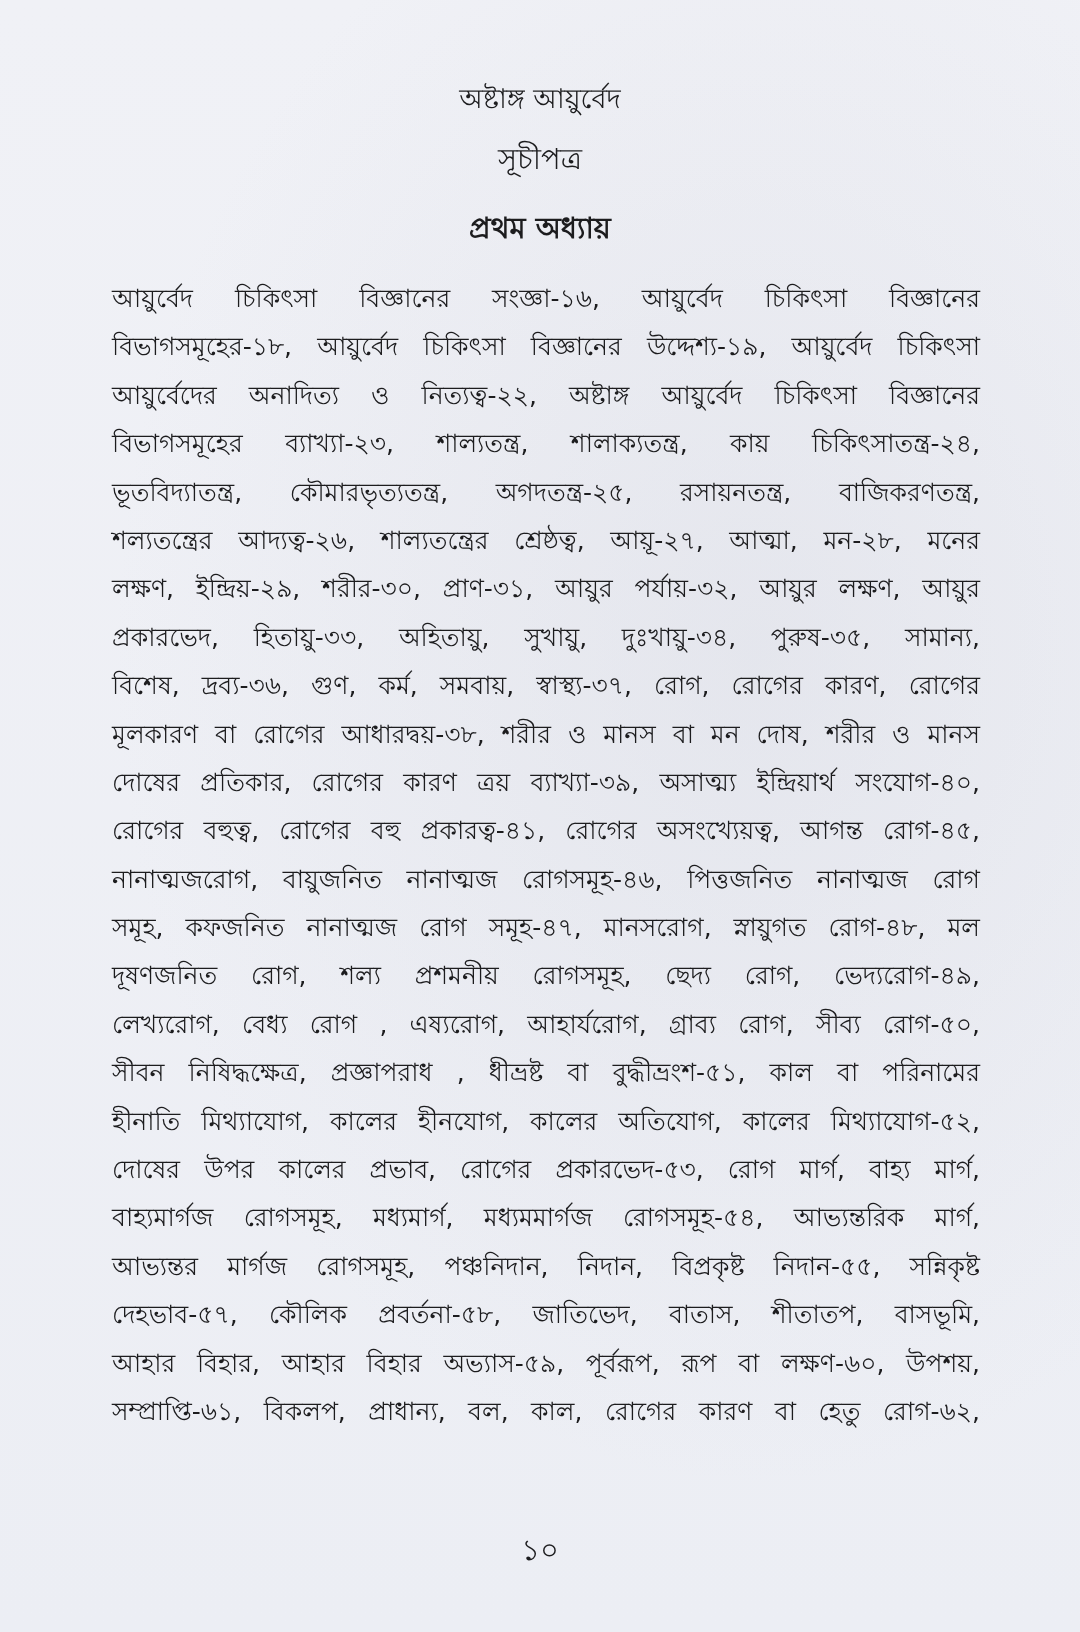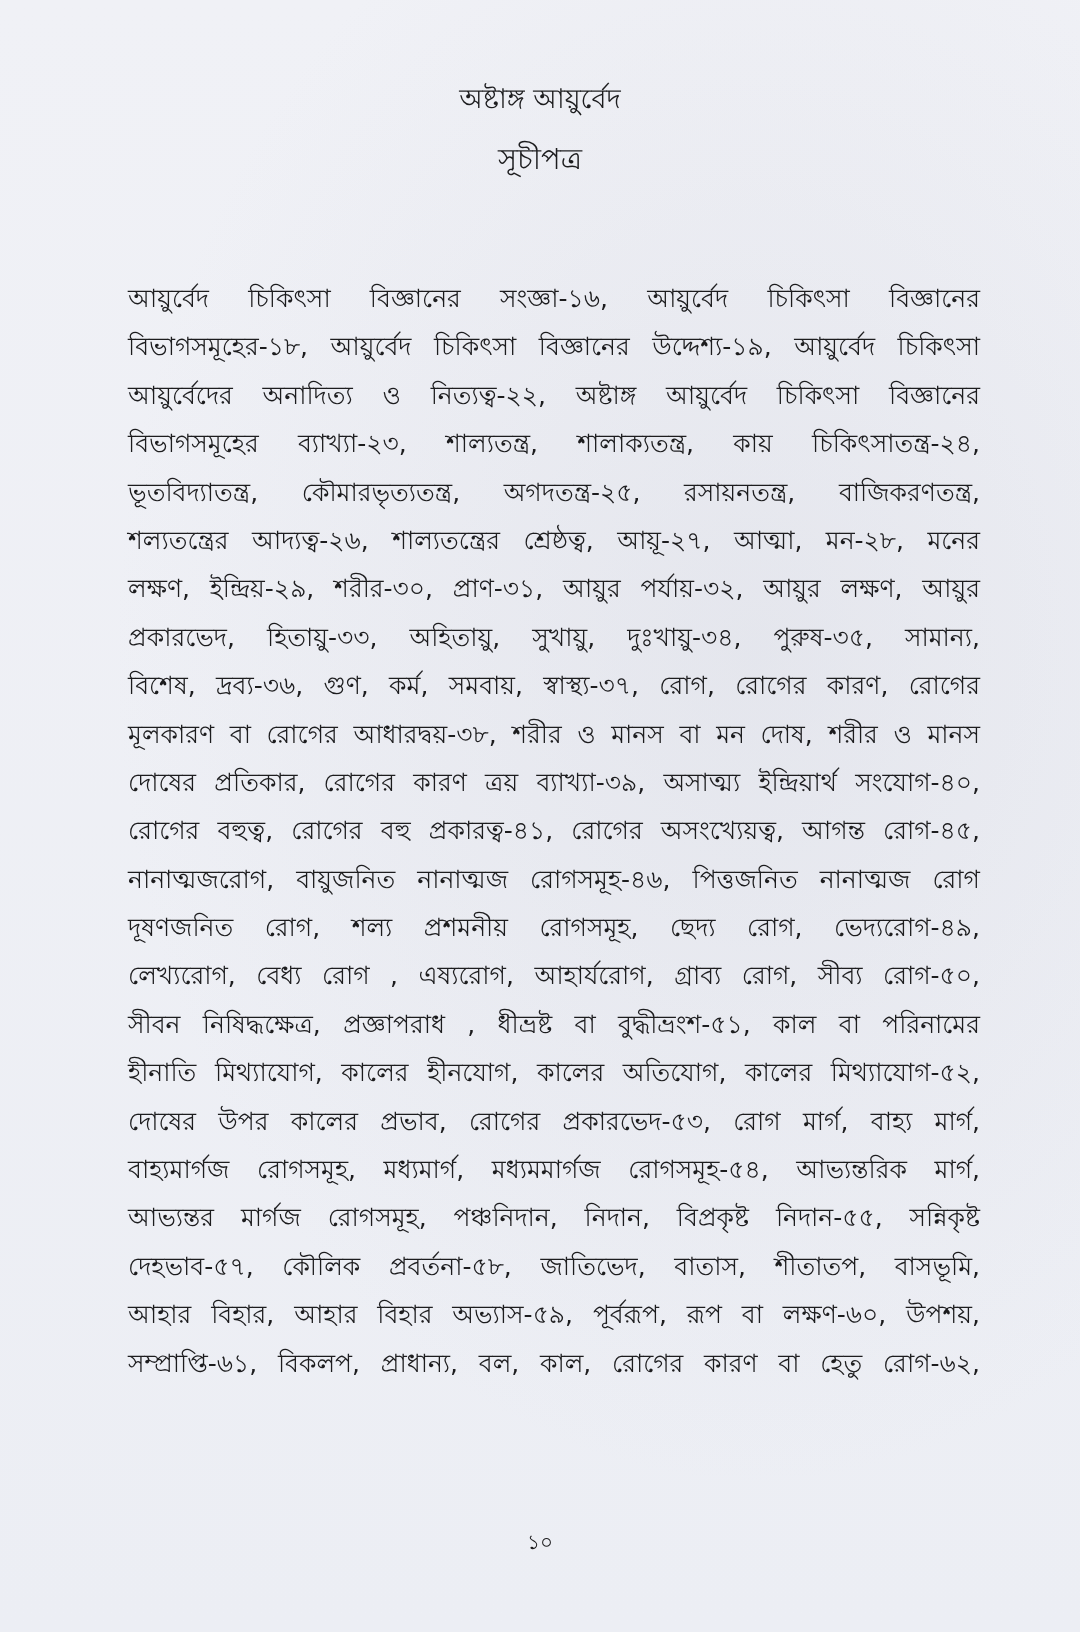--- a/index.html
+++ b/index.html
@@ -55,53 +55,54 @@
       font-size: 25px;
       line-height: 48px;
       text-align: justify;
       text-align-last: justify;
       white-space: nowrap;
       overflow: visible;
     }
     .line.jl {
       white-space: normal;
       display: block;
-      margin-left: 16px;
     }
     .page-number {
       position: absolute;
       left: 0;
       width: 1080px;
       top: 1527px;
       text-align: center;
-      font-size: 20px;
+      font-size: 29px;
     }
   </style>
 </head>
 <body>
 
 <div class="page">
 
   <div class="header-block book-title">অষ্টাঙ্গ আয়ুর্বেদ</div>
   <div class="header-block toc-title">সূচীপত্র</div>
+  <div class="header-block chapter-title">প্রথম অধ্যায়</div>
 
   <div class="body-lines">
     <div class="line jl">আয়ুর্বেদ চিকিৎসা বিজ্ঞানের সংজ্ঞা-১৬, আয়ুর্বেদ চিকিৎসা বিজ্ঞানের</div>
     <div class="line jl">বিভাগসমূহের-১৮, আয়ুর্বেদ চিকিৎসা বিজ্ঞানের উদ্দেশ্য-১৯, আয়ুর্বেদ চিকিৎসা</div>
     <div class="line jl">আয়ুর্বেদের অনাদিত্য ও নিত্যত্ব-২২, অষ্টাঙ্গ আয়ুর্বেদ চিকিৎসা বিজ্ঞানের</div>
     <div class="line jl">বিভাগসমূহের ব্যাখ্যা-২৩, শাল্যতন্ত্র, শালাক্যতন্ত্র, কায় চিকিৎসাতন্ত্র-২৪,</div>
     <div class="line jl">ভূতবিদ্যাতন্ত্র, কৌমারভৃত্যতন্ত্র, অগদতন্ত্র-২৫, রসায়নতন্ত্র, বাজিকরণতন্ত্র,</div>
     <div class="line jl">শল্যতন্ত্রের আদ্যত্ব-২৬, শাল্যতন্ত্রের শ্রেষ্ঠত্ব, আয়ূ-২৭, আত্মা, মন-২৮, মনের</div>
     <div class="line jl">লক্ষণ, ইন্দ্রিয়-২৯, শরীর-৩০, প্রাণ-৩১, আয়ুর পর্যায়-৩২, আয়ুর লক্ষণ, আয়ুর</div>
     <div class="line jl">প্রকারভেদ, হিতায়ু-৩৩, অহিতায়ু, সুখায়ু, দুঃখায়ু-৩৪, পুরুষ-৩৫, সামান্য,</div>
     <div class="line jl">বিশেষ, দ্রব্য-৩৬, গুণ, কর্ম, সমবায়, স্বাস্থ্য-৩৭, রোগ, রোগের কারণ, রোগের</div>
     <div class="line jl">মূলকারণ বা রোগের আধারদ্বয়-৩৮, শরীর ও মানস বা মন দোষ, শরীর ও মানস</div>
     <div class="line jl">দোষের প্রতিকার, রোগের কারণ ত্রয় ব্যাখ্যা-৩৯, অসাত্ম্য ইন্দ্রিয়ার্থ সংযোগ-৪০,</div>
     <div class="line jl">রোগের বহুত্ব, রোগের বহু প্রকারত্ব-৪১, রোগের অসংখ্যেয়ত্ব, আগন্ত রোগ-৪৫,</div>
     <div class="line jl">নানাত্মজরোগ, বায়ুজনিত নানাত্মজ রোগসমূহ-৪৬, পিত্তজনিত নানাত্মজ রোগ</div>
+    <div class="line jl">সমূহ, কফজনিত নানাত্মজ রোগ সমূহ-৪৭, মানসরোগ, স্নায়ুগত রোগ-৪৮, মল</div>
     <div class="line jl">দূষণজনিত রোগ, শল্য প্রশমনীয় রোগসমূহ, ছেদ্য রোগ, ভেদ্যরোগ-৪৯,</div>
     <div class="line jl">লেখ্যরোগ, বেধ্য রোগ , এষ্যরোগ, আহার্যরোগ, গ্রাব্য রোগ, সীব্য রোগ-৫০,</div>
     <div class="line jl">সীবন নিষিদ্ধক্ষেত্র, প্রজ্ঞাপরাধ , ধীভ্রষ্ট বা বুদ্ধীভ্রংশ-৫১, কাল বা পরিনামের</div>
     <div class="line jl">হীনাতি মিথ্যাযোগ, কালের হীনযোগ, কালের অতিযোগ, কালের মিথ্যাযোগ-৫২,</div>
     <div class="line jl">দোষের উপর কালের প্রভাব, রোগের প্রকারভেদ-৫৩, রোগ মার্গ, বাহ্য মার্গ,</div>
     <div class="line jl">বাহ্যমার্গজ রোগসমূহ, মধ্যমার্গ, মধ্যমমার্গজ রোগসমূহ-৫৪, আভ্যন্তরিক মার্গ,</div>
     <div class="line jl">আভ্যন্তর মার্গজ রোগসমূহ, পঞ্চনিদান, নিদান, বিপ্রকৃষ্ট নিদান-৫৫, সন্নিকৃষ্ট</div>
     <div class="line jl">দেহভাব-৫৭, কৌলিক প্রবর্তনা-৫৮, জাতিভেদ, বাতাস, শীতাতপ, বাসভূমি,</div>
     <div class="line jl">আহার বিহার, আহার বিহার অভ্যাস-৫৯, পূর্বরূপ, রূপ বা লক্ষণ-৬০, উপশয়,</div>
     <div class="line jl">সম্প্রাপ্তি-৬১, বিকলপ, প্রাধান্য, বল, কাল, রোগের কারণ বা হেতু রোগ-৬২,</div>

